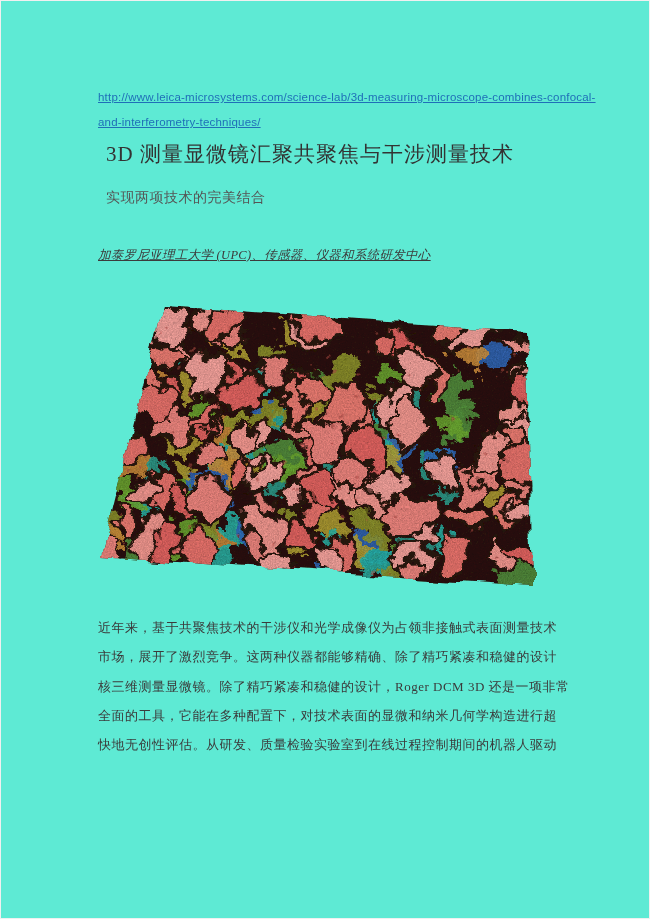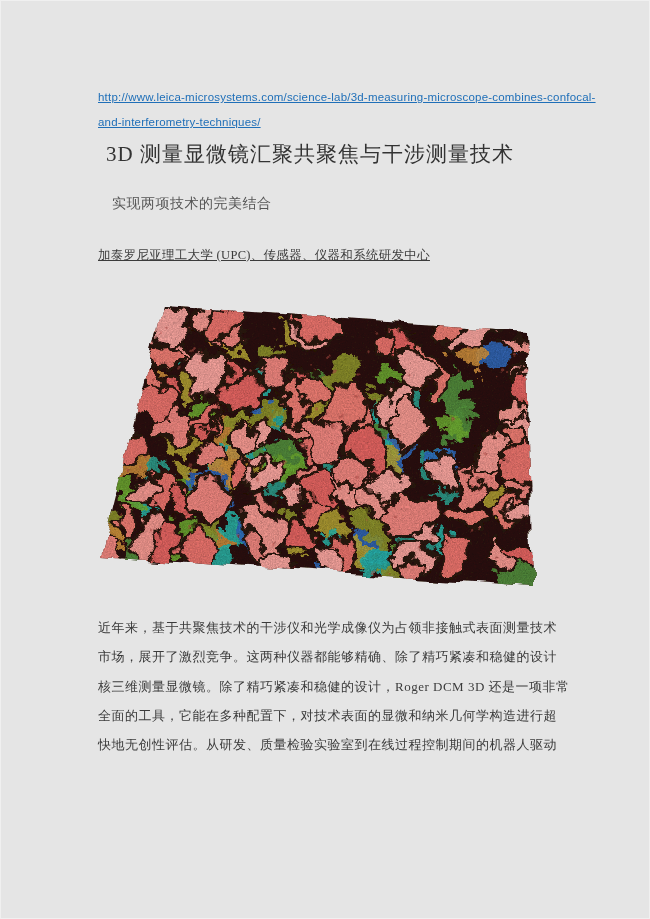--- a/index.html
+++ b/index.html
@@ -1,19 +1,19 @@
 <!DOCTYPE html>
 <html><head>
 <meta charset="utf-8">
 <style>
   html,body{margin:0;padding:0;background:#ffffff;}
   .page{
     position:relative;
     width:650px;height:919px;
-    background:#e5e5e5;
+    background:#5eead4;
     border:1px solid #f0f0f0;
     box-sizing:border-box;
     overflow:hidden;
     font-family:"Liberation Serif","DejaVu Serif",serif;
   }
   .abs{position:absolute;}
   .url-block{
     left:97px;top:84px;width:480px;
     font-family:"Liberation Sans","DejaVu Sans",sans-serif;
     font-size:11.5px;
@@ -49,20 +49,21 @@
     text-decoration:underline;
     white-space:nowrap;
   }
   .doc-affiliation{
     left:97px;top:246px;width:480px;
     font-size:12.5px;
     letter-spacing:0.3px;
     color:#3c3c3c;
     text-decoration:underline;
     white-space:nowrap;
+    font-style:italic;
   }
   .figure-wrap{
     left:95px;top:300px;width:450px;height:300px;
   }
   .figure-wrap svg{display:block;width:450px;height:300px;}
   .body-paragraph{
     left:97px;top:612px;width:485px;
     font-size:13px;
     letter-spacing:0.5px;
     color:#3b3b3b;
@@ -78,21 +79,21 @@
 
 <div class="page">
 
   <div class="abs url-block">
     <span class="url-line">http://www.leica-microsystems.com/science-lab/3d-measuring-microscope-combines-confocal-</span>
     <span class="url-line">and-interferometry-techniques/</span>
   </div>
 
   <h1 class="abs doc-title" style="margin:8px;font-weight:400;">3D 测量显微镜汇聚共聚焦与干涉测量技术</h1>
 
-  <h2 class="abs doc-subtitle" style="margin:14px;font-weight:400;">实现两项技术的完美结合</h2>
+  <h2 class="abs doc-subtitle" style="margin:8px;font-weight:400;">实现两项技术的完美结合</h2>
 
 
   <div class="abs doc-affiliation">加泰罗尼亚理工大学 (UPC)、传感器、仪器和系统研发中心</div>
 
   <div class="abs figure-wrap">
     <svg id="topoSvg" viewBox="0 0 450 300" xmlns="http://www.w3.org/2000/svg">
         <defs>
           <clipPath id="quadClip">
             <polygon points="67,6 430,30 437,285 5,256"></polygon>
           </clipPath>

